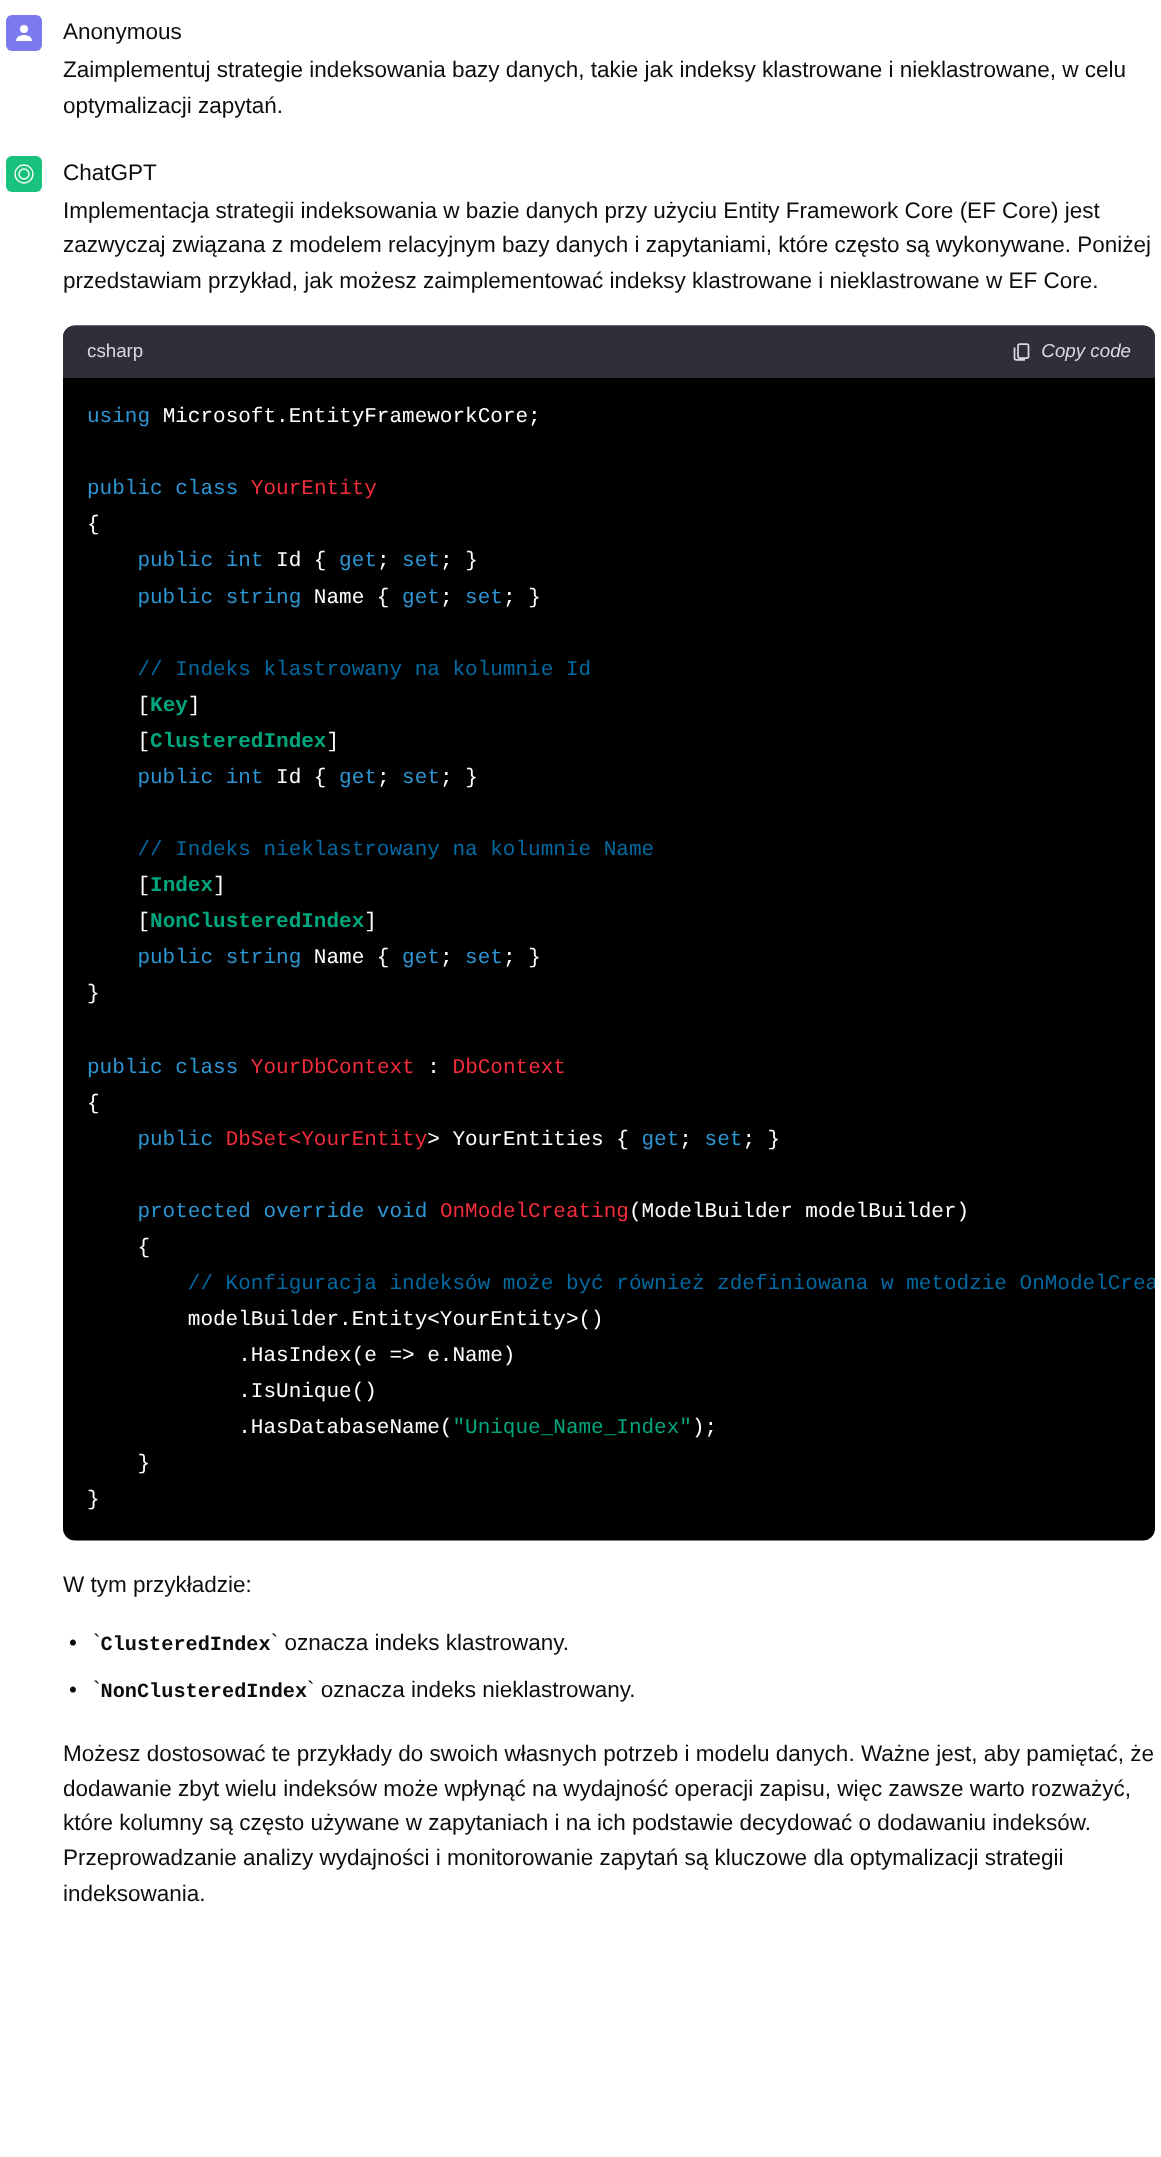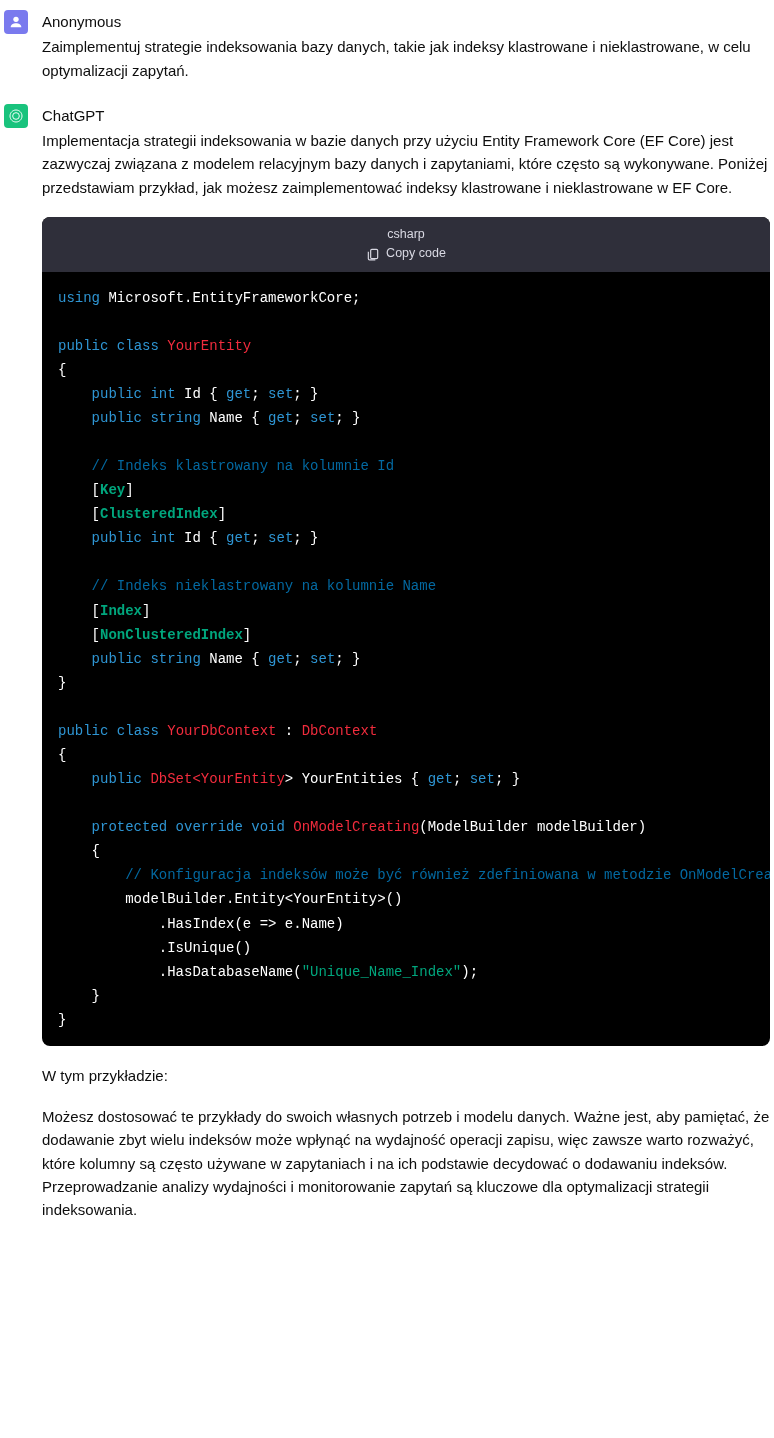--- a/index.html
+++ b/index.html
@@ -45,29 +45,29 @@
     background: #000000;
   }
   .code-header {
     background: #2f2f3a;
     color: #d9d9e3;
     font-size: 12.5px;
     padding: 8px 16px;
     display: flex;
     justify-content: space-between;
     align-items: center;
-    flex-direction: column;
   }
   .copy-btn {
     display: flex;
     align-items: center;
     gap: 6px;
     cursor: pointer;
     color: #d9d9e3;
     font-size: 12.5px;
+    font-style: italic;
   }
   .code-body {
     overflow-x: auto;
     padding: 14px 0 0 0;
   }
   .code-body pre {
     font-family: "SFMono-Regular", Consolas, "Liberation Mono", Menlo, monospace;
     font-size: 14px;
     line-height: 1.72;
     color: #ffffff;
@@ -183,17 +183,19 @@
 <span>            .HasDatabaseName(</span><span class="k-string">"Unique_Name_Index"</span><span>);</span>
 <span>    }</span>
 <span>}</span>
 </pre>
       </div>
     </div>
 
     <div class="para">W tym przykładzie:</div>
 
     <ul class="bullets">
+      <li>`<code class="inline">ClusteredIndex</code>`<span> oznacza indeks klastrowany.</span></li>
+      <li>`<code class="inline">NonClusteredIndex</code>`<span> oznacza indeks nieklastrowany.</span></li>
     </ul>
 
     <div class="para">Możesz dostosować te przykłady do swoich własnych potrzeb i modelu danych. Ważne jest, aby pamiętać, że dodawanie zbyt wielu indeksów może wpłynąć na wydajność operacji zapisu, więc zawsze warto rozważyć, które kolumny są często używane w zapytaniach i na ich podstawie decydować o dodawaniu indeksów. Przeprowadzanie analizy wydajności i monitorowanie zapytań są kluczowe dla optymalizacji strategii indeksowania.</div>
   </div>
 </div>
 
 </body></html>

